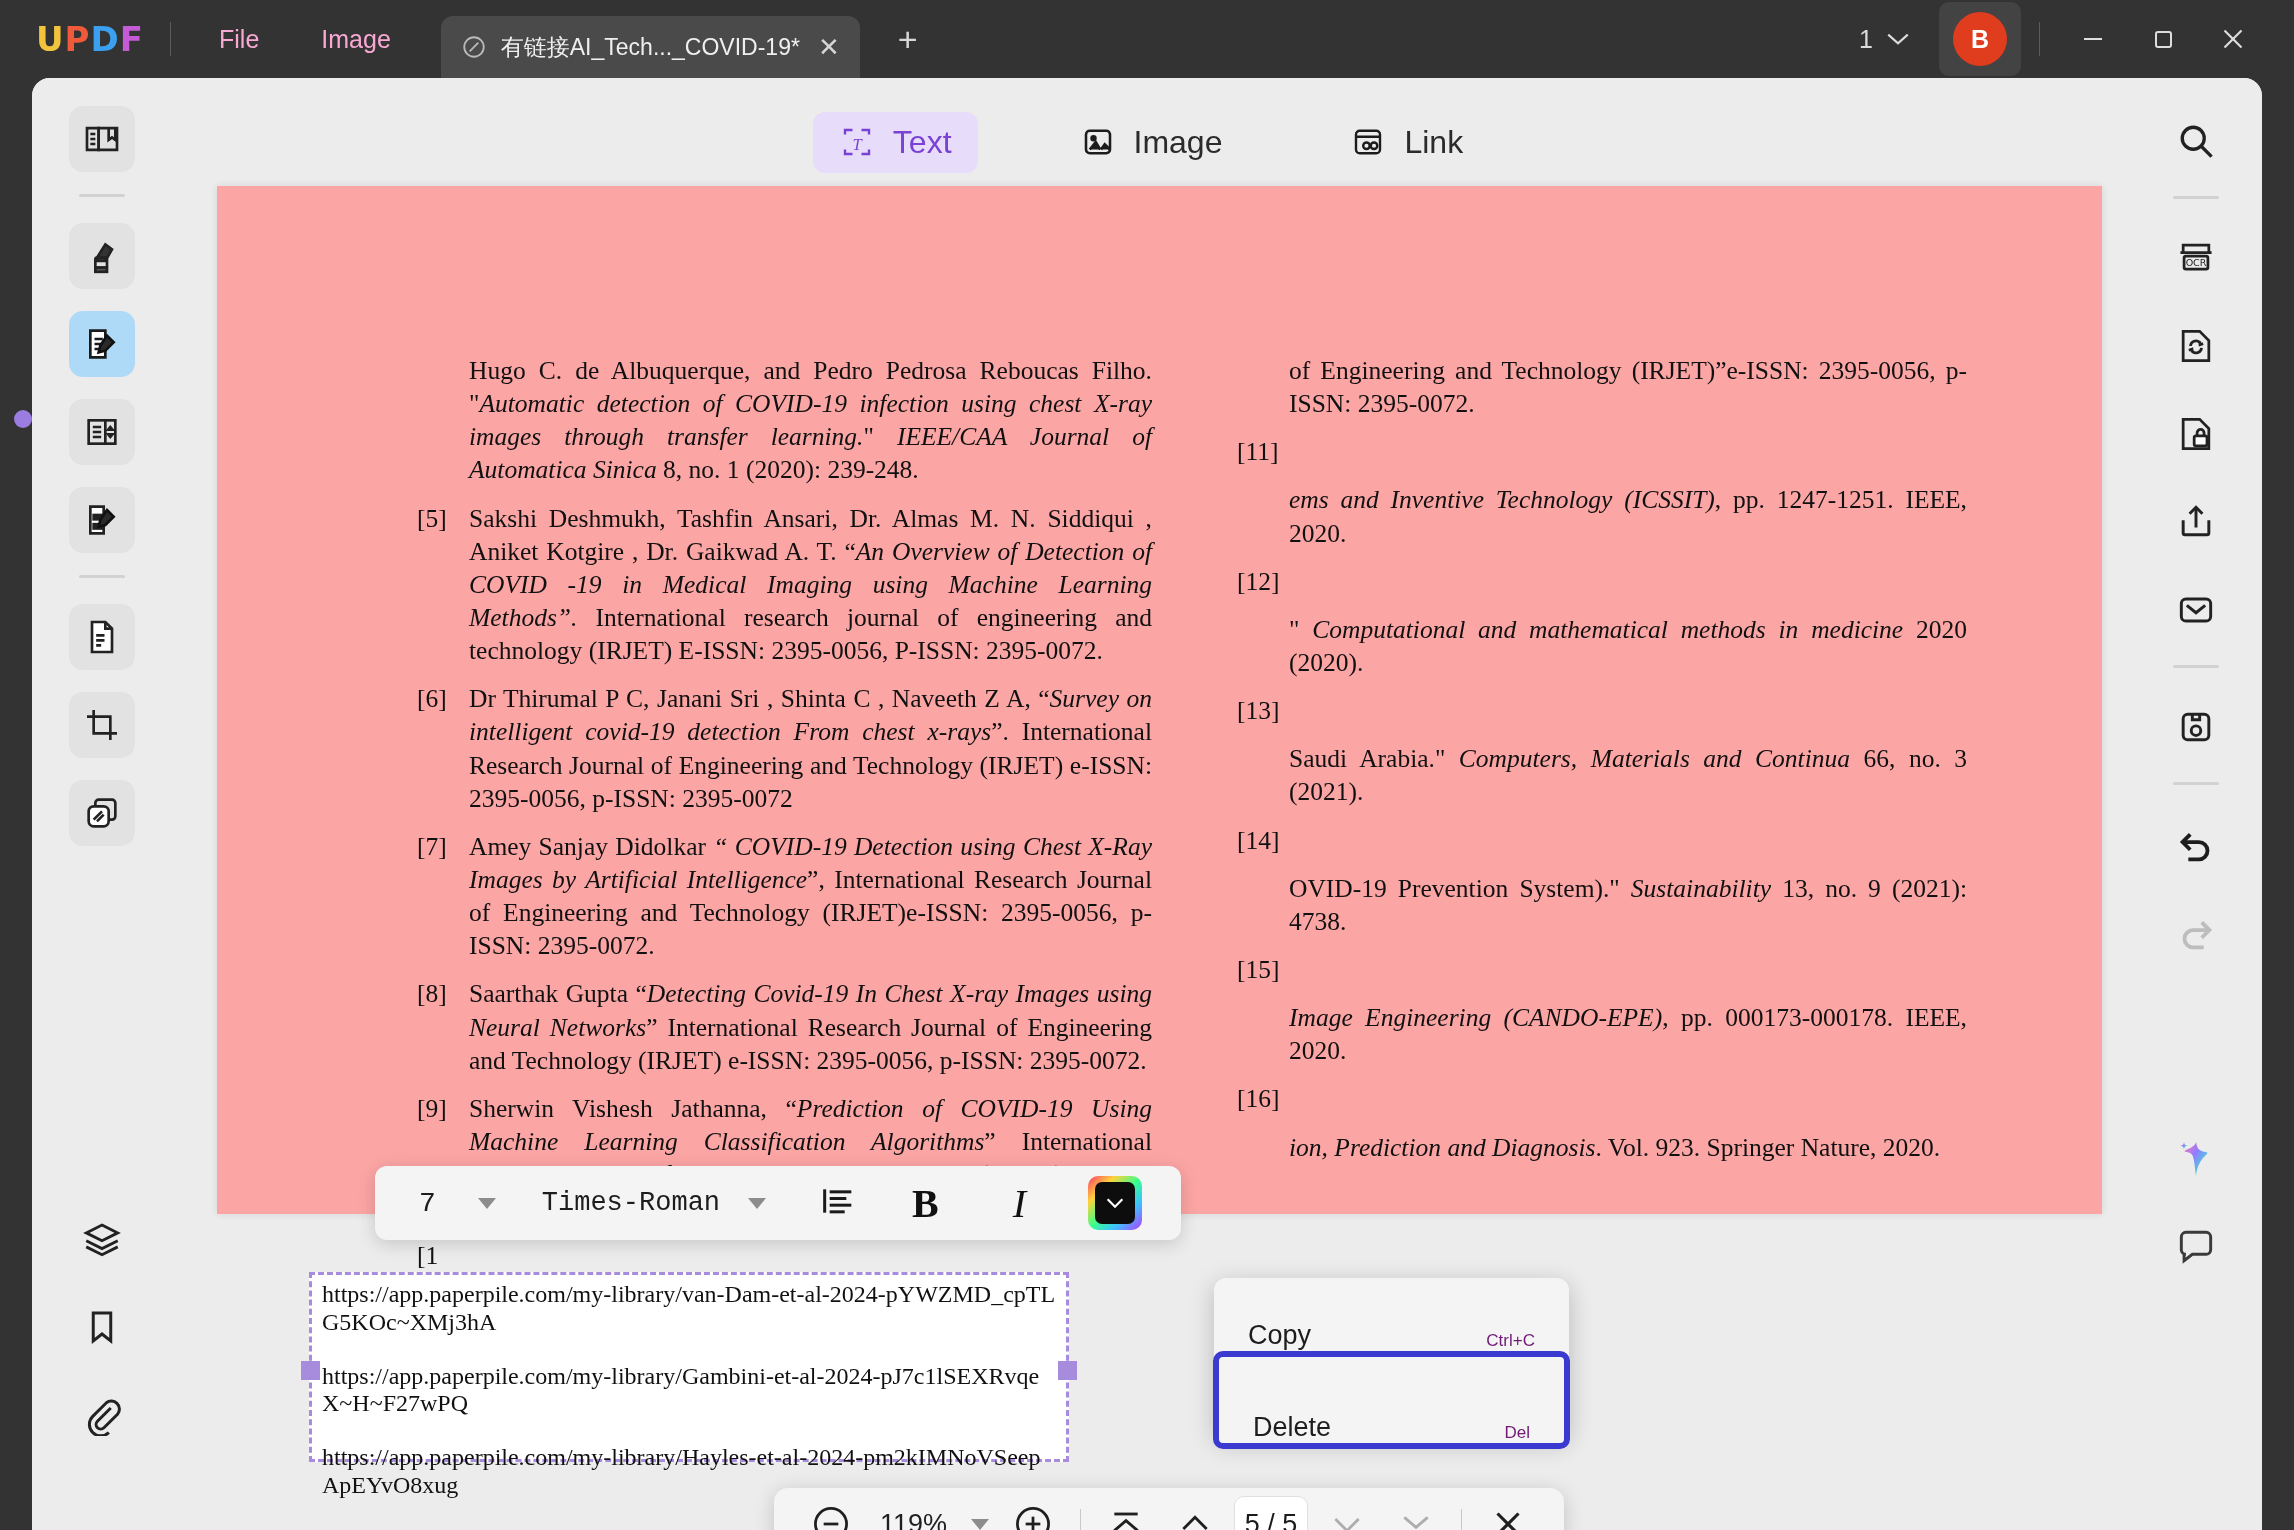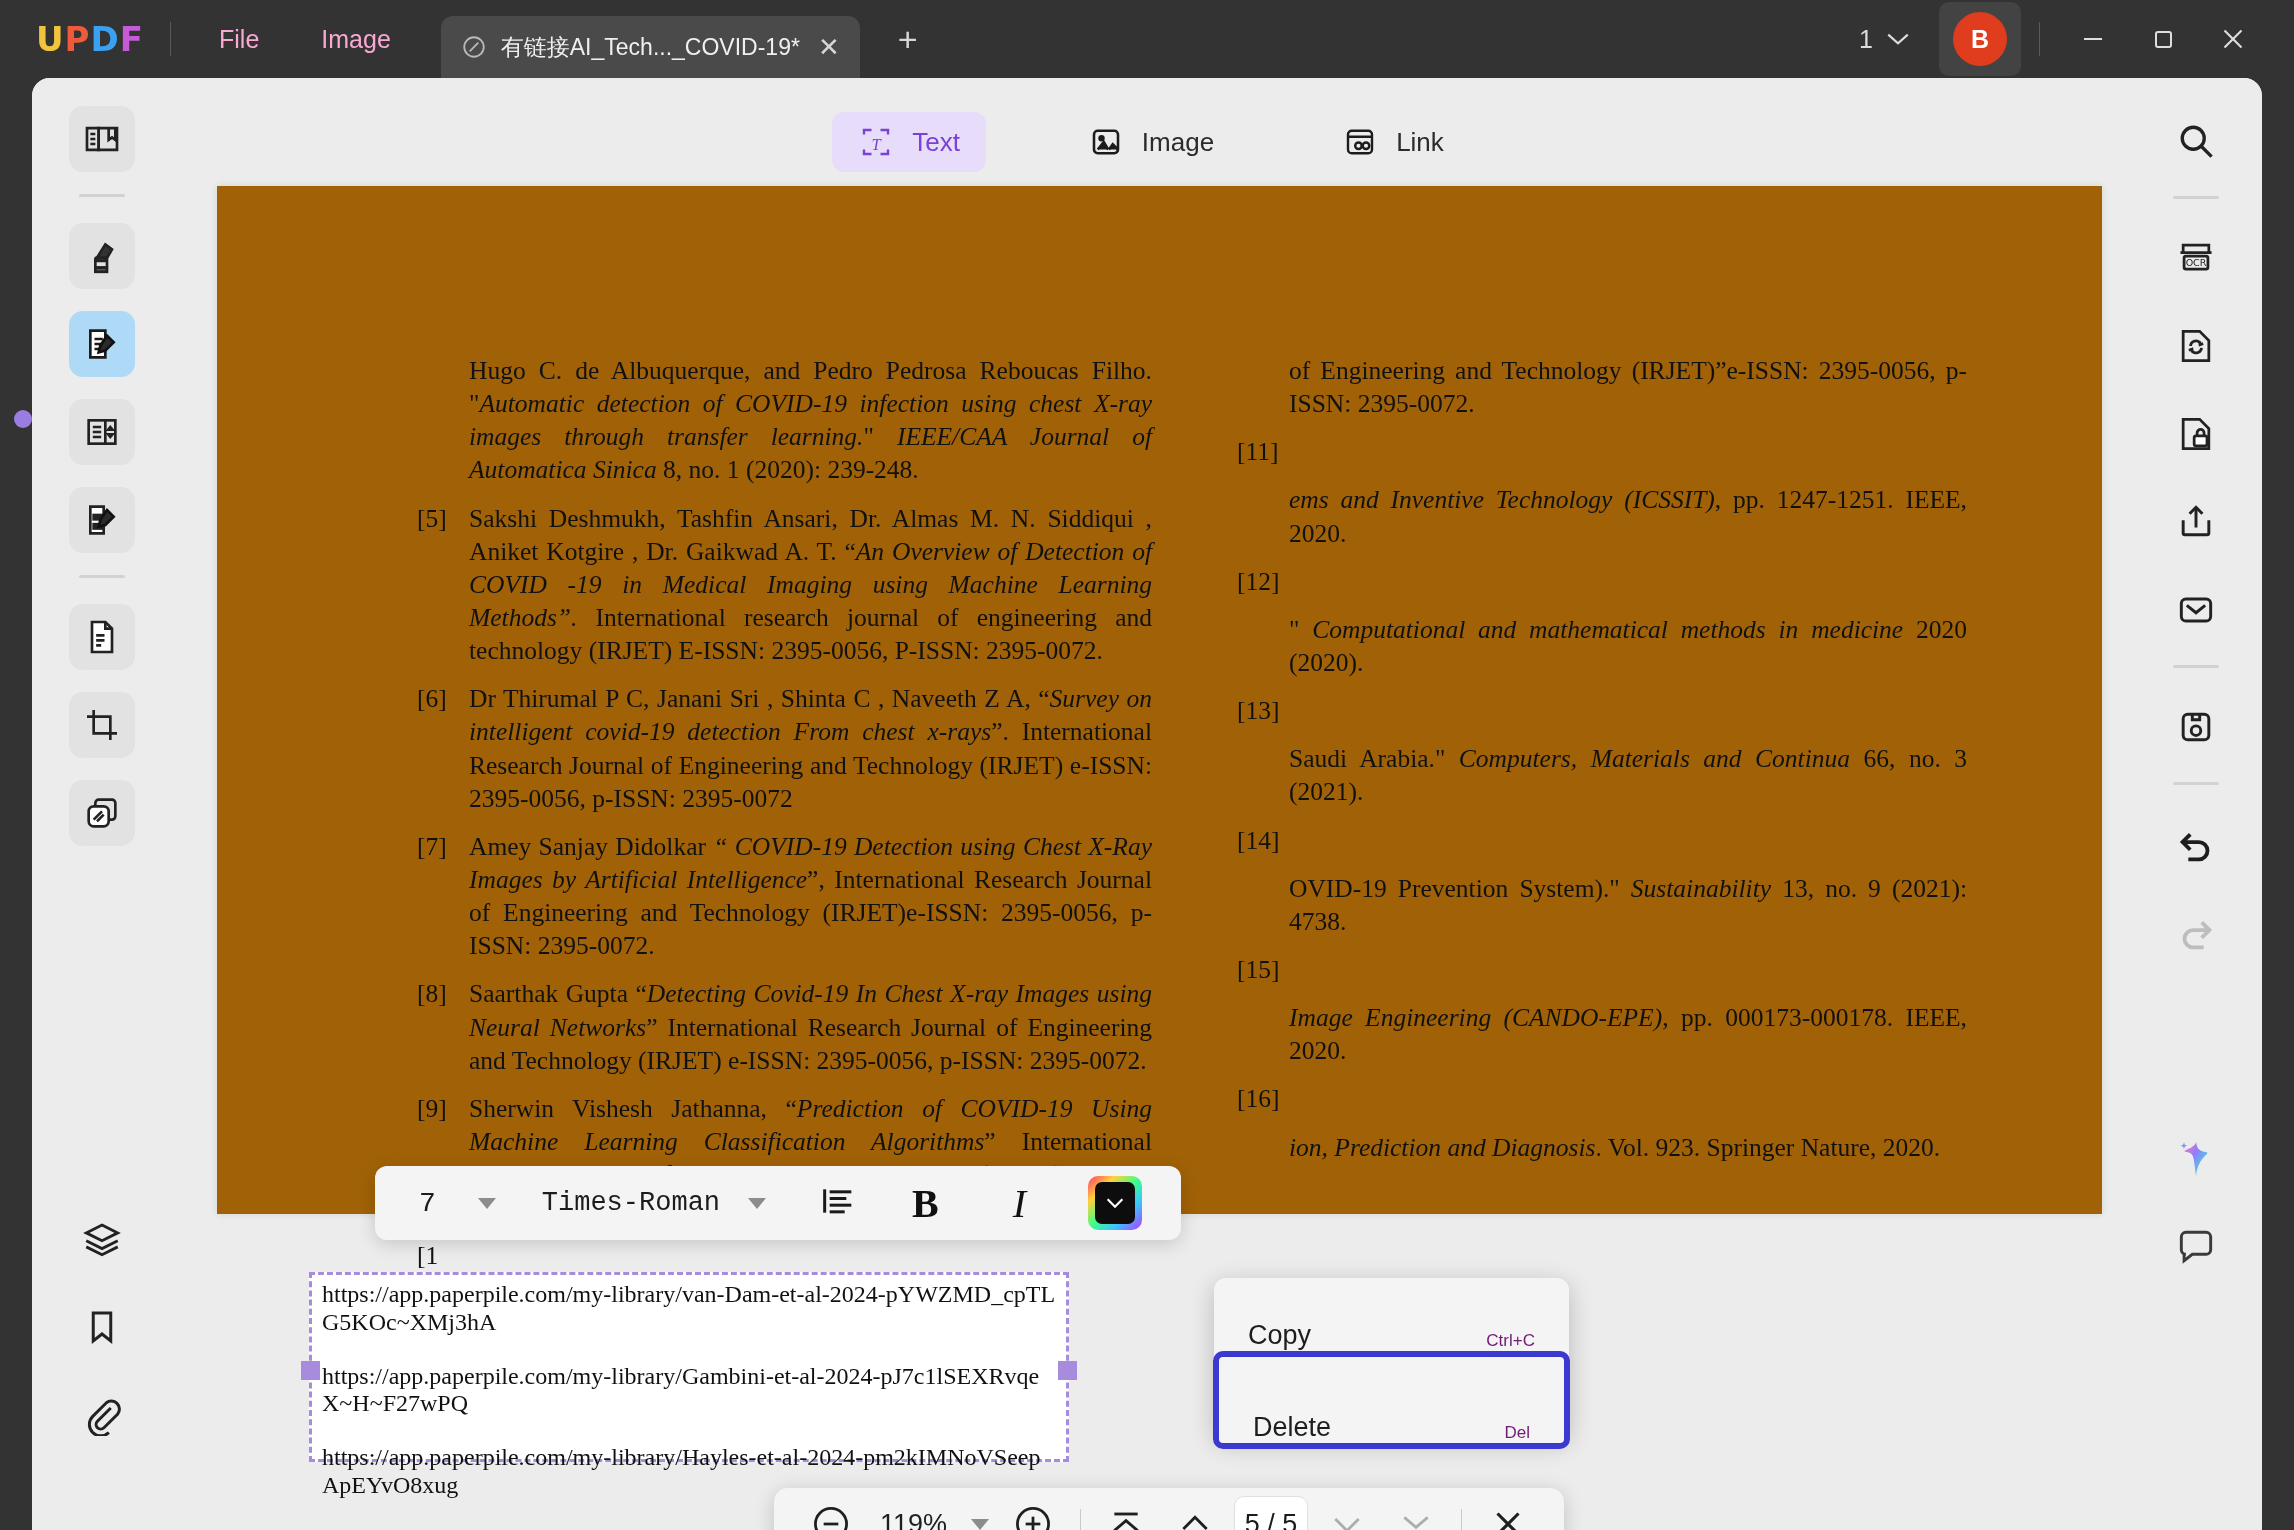--- a/index.html
+++ b/index.html
@@ -64,27 +64,27 @@
 
   
   .collapse-handle { position: absolute; left: 0; top: 280px; width: 34px; height: 120px; }
   .collapse-handle .dot { position:absolute; left: 14px; top: 52px; width: 18px; height: 18px; border-radius: 50%; background: #9b7ce0; }
 
   
   .modebar { position: absolute; top: 28px; left: 140px; right: 132px; height: 72px;
              display: flex; align-items: center; justify-content: center; gap: 76px; }
   .mode { display:flex; align-items:center; gap: 18px; padding: 12px 26px; border-radius: 12px; }
   .mode.active { background: #e7ddfb; }
-  .mode-label { font-size: 26px; color: #2b2b2b; }
+  .mode-label { font-size: 32px; color: #2b2b2b; }
   .mode.active .mode-label { color: #7a42d4; }
 
   
   .page {
     position: absolute; top: 108px; left: 185px; width: 1885px; height: 1028px;
-    background: #a16207; box-shadow: 0 0 8px rgba(0,0,0,.10);
+    background: #fca5a5; box-shadow: 0 0 8px rgba(0,0,0,.10);
   }
   .doccol { position: absolute; font-family: "Liberation Serif", serif; font-size: 25.5px;
             color: #111; line-height: 1.30; text-align: justify; }
   .colL { top: 168px; left: 200px; width: 735px; }
   .colR { top: 168px; left: 1020px; width: 730px; }
   .ref { display: flex; margin-bottom: 15px; }
   .ref-num { width: 52px; flex: 0 0 52px; }
   .ref-txt { flex: 1; text-align: justify; }
   .ref-txt i { font-style: italic; }
 

